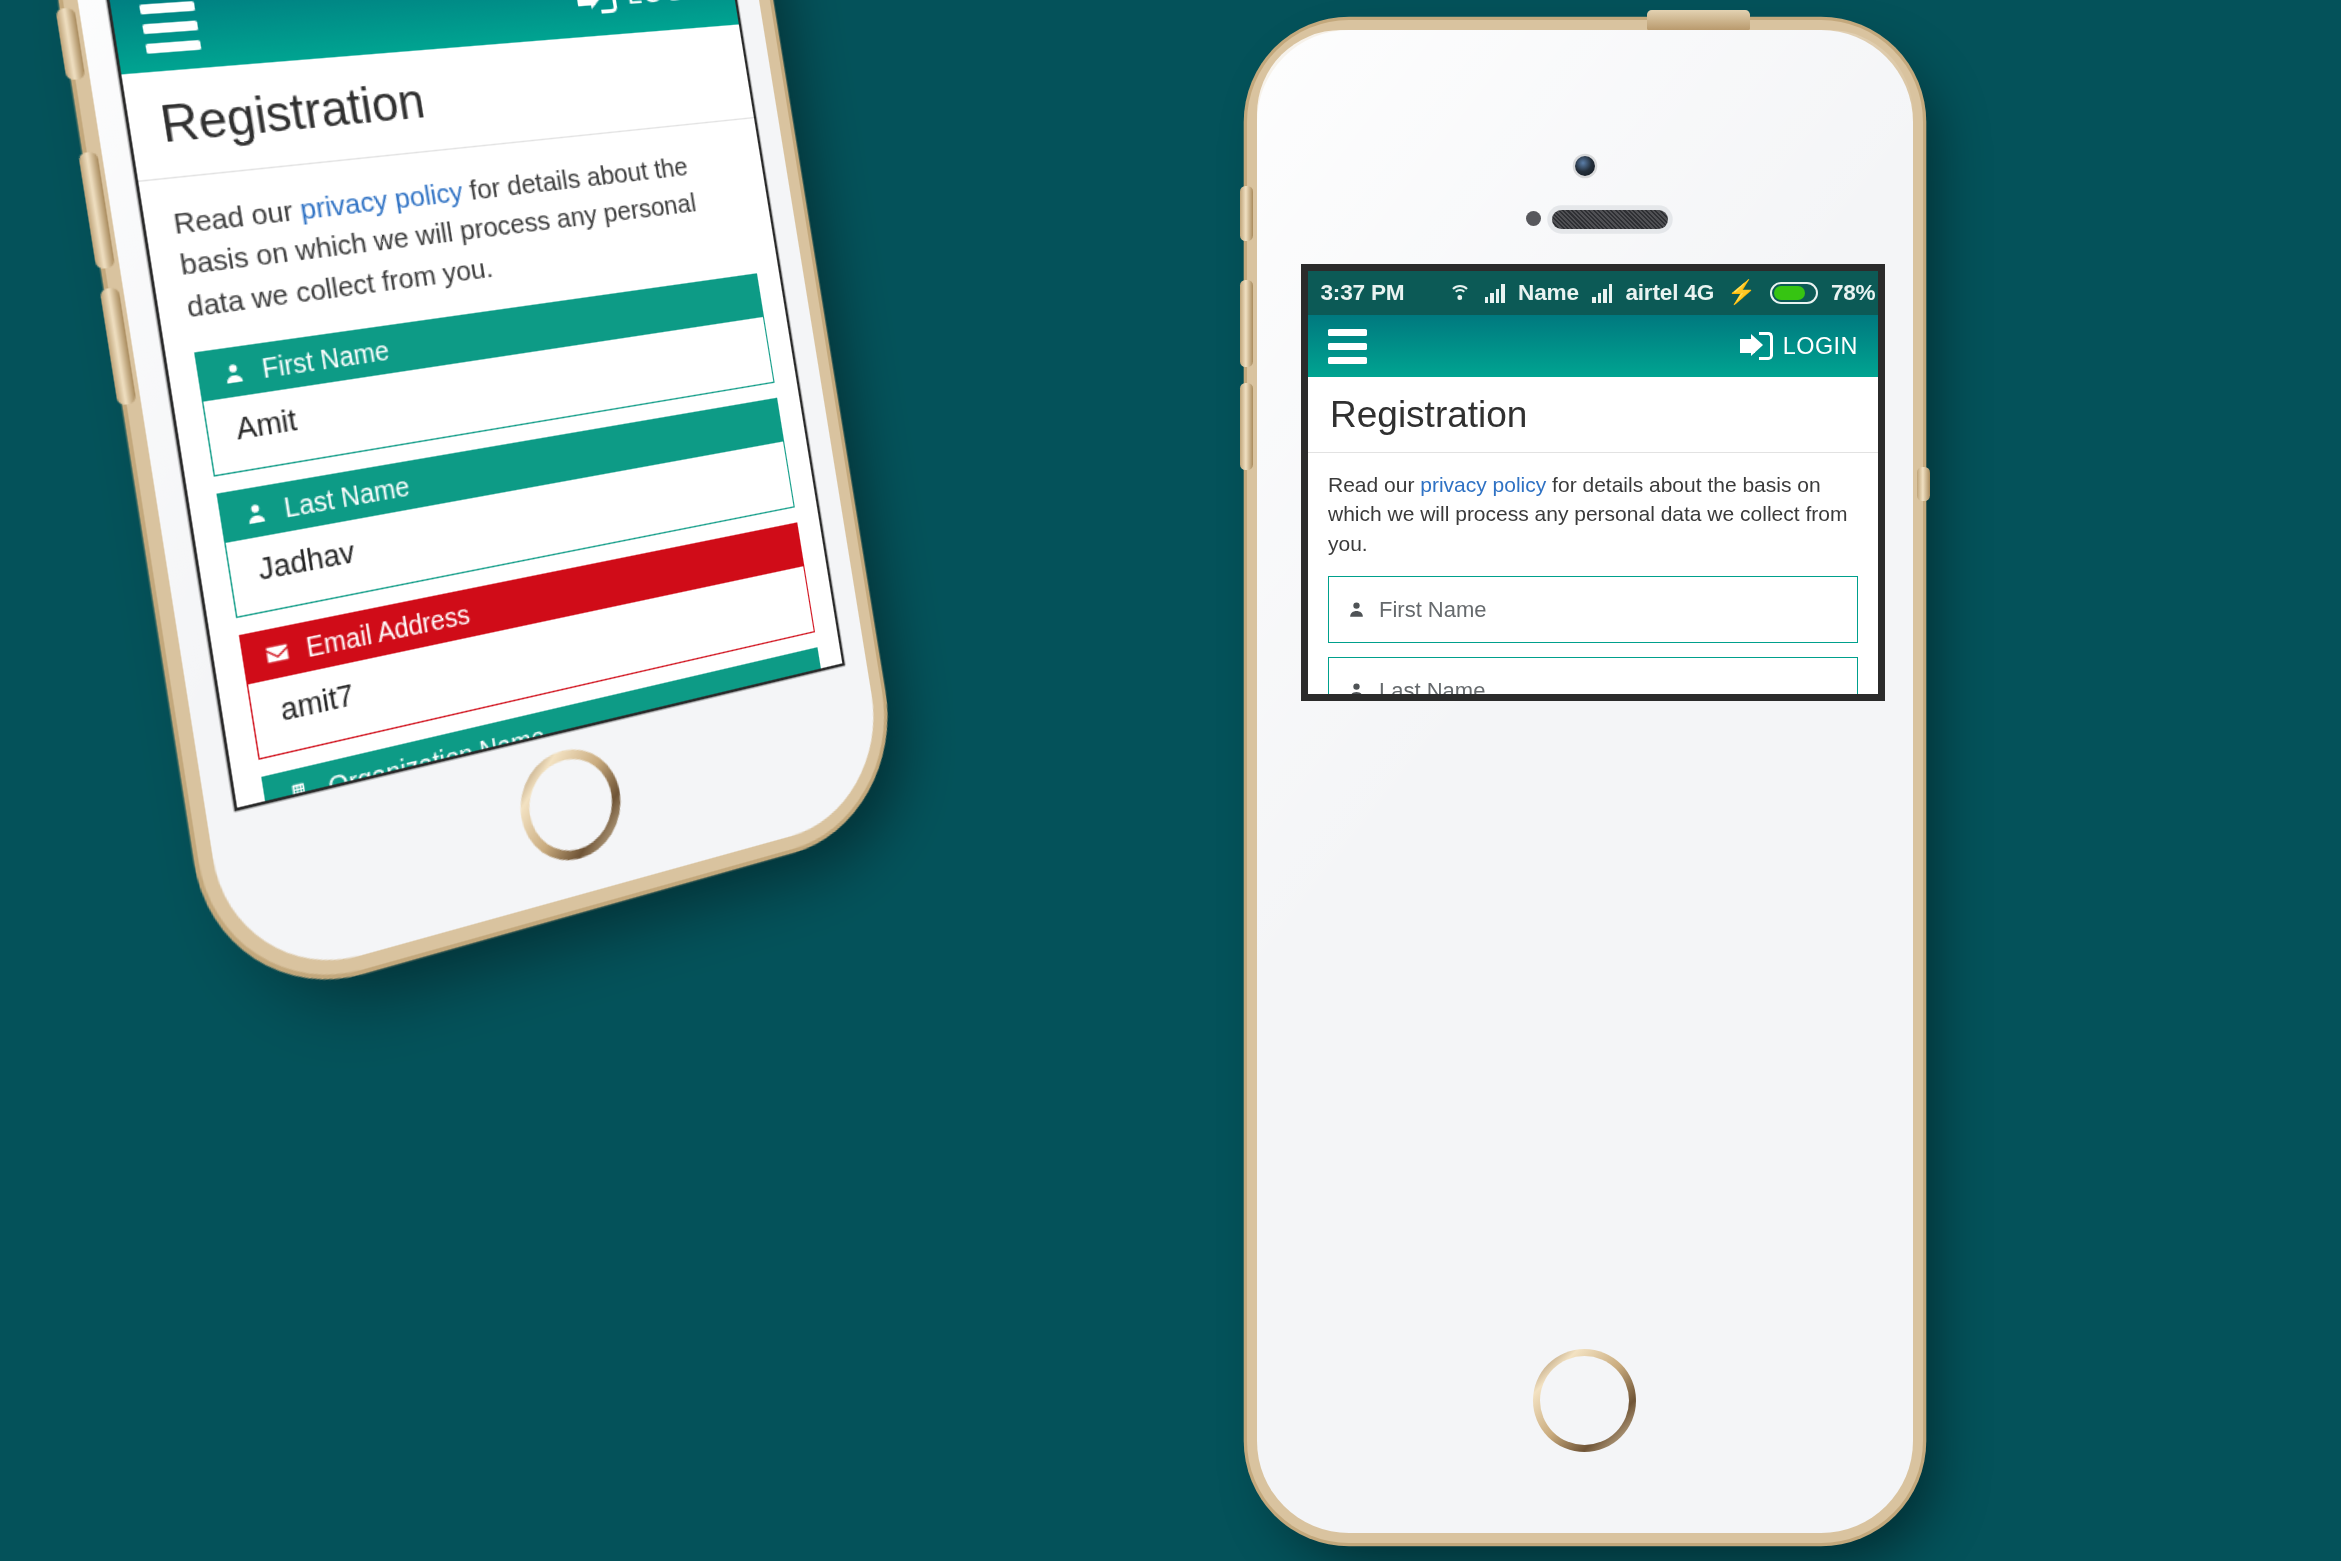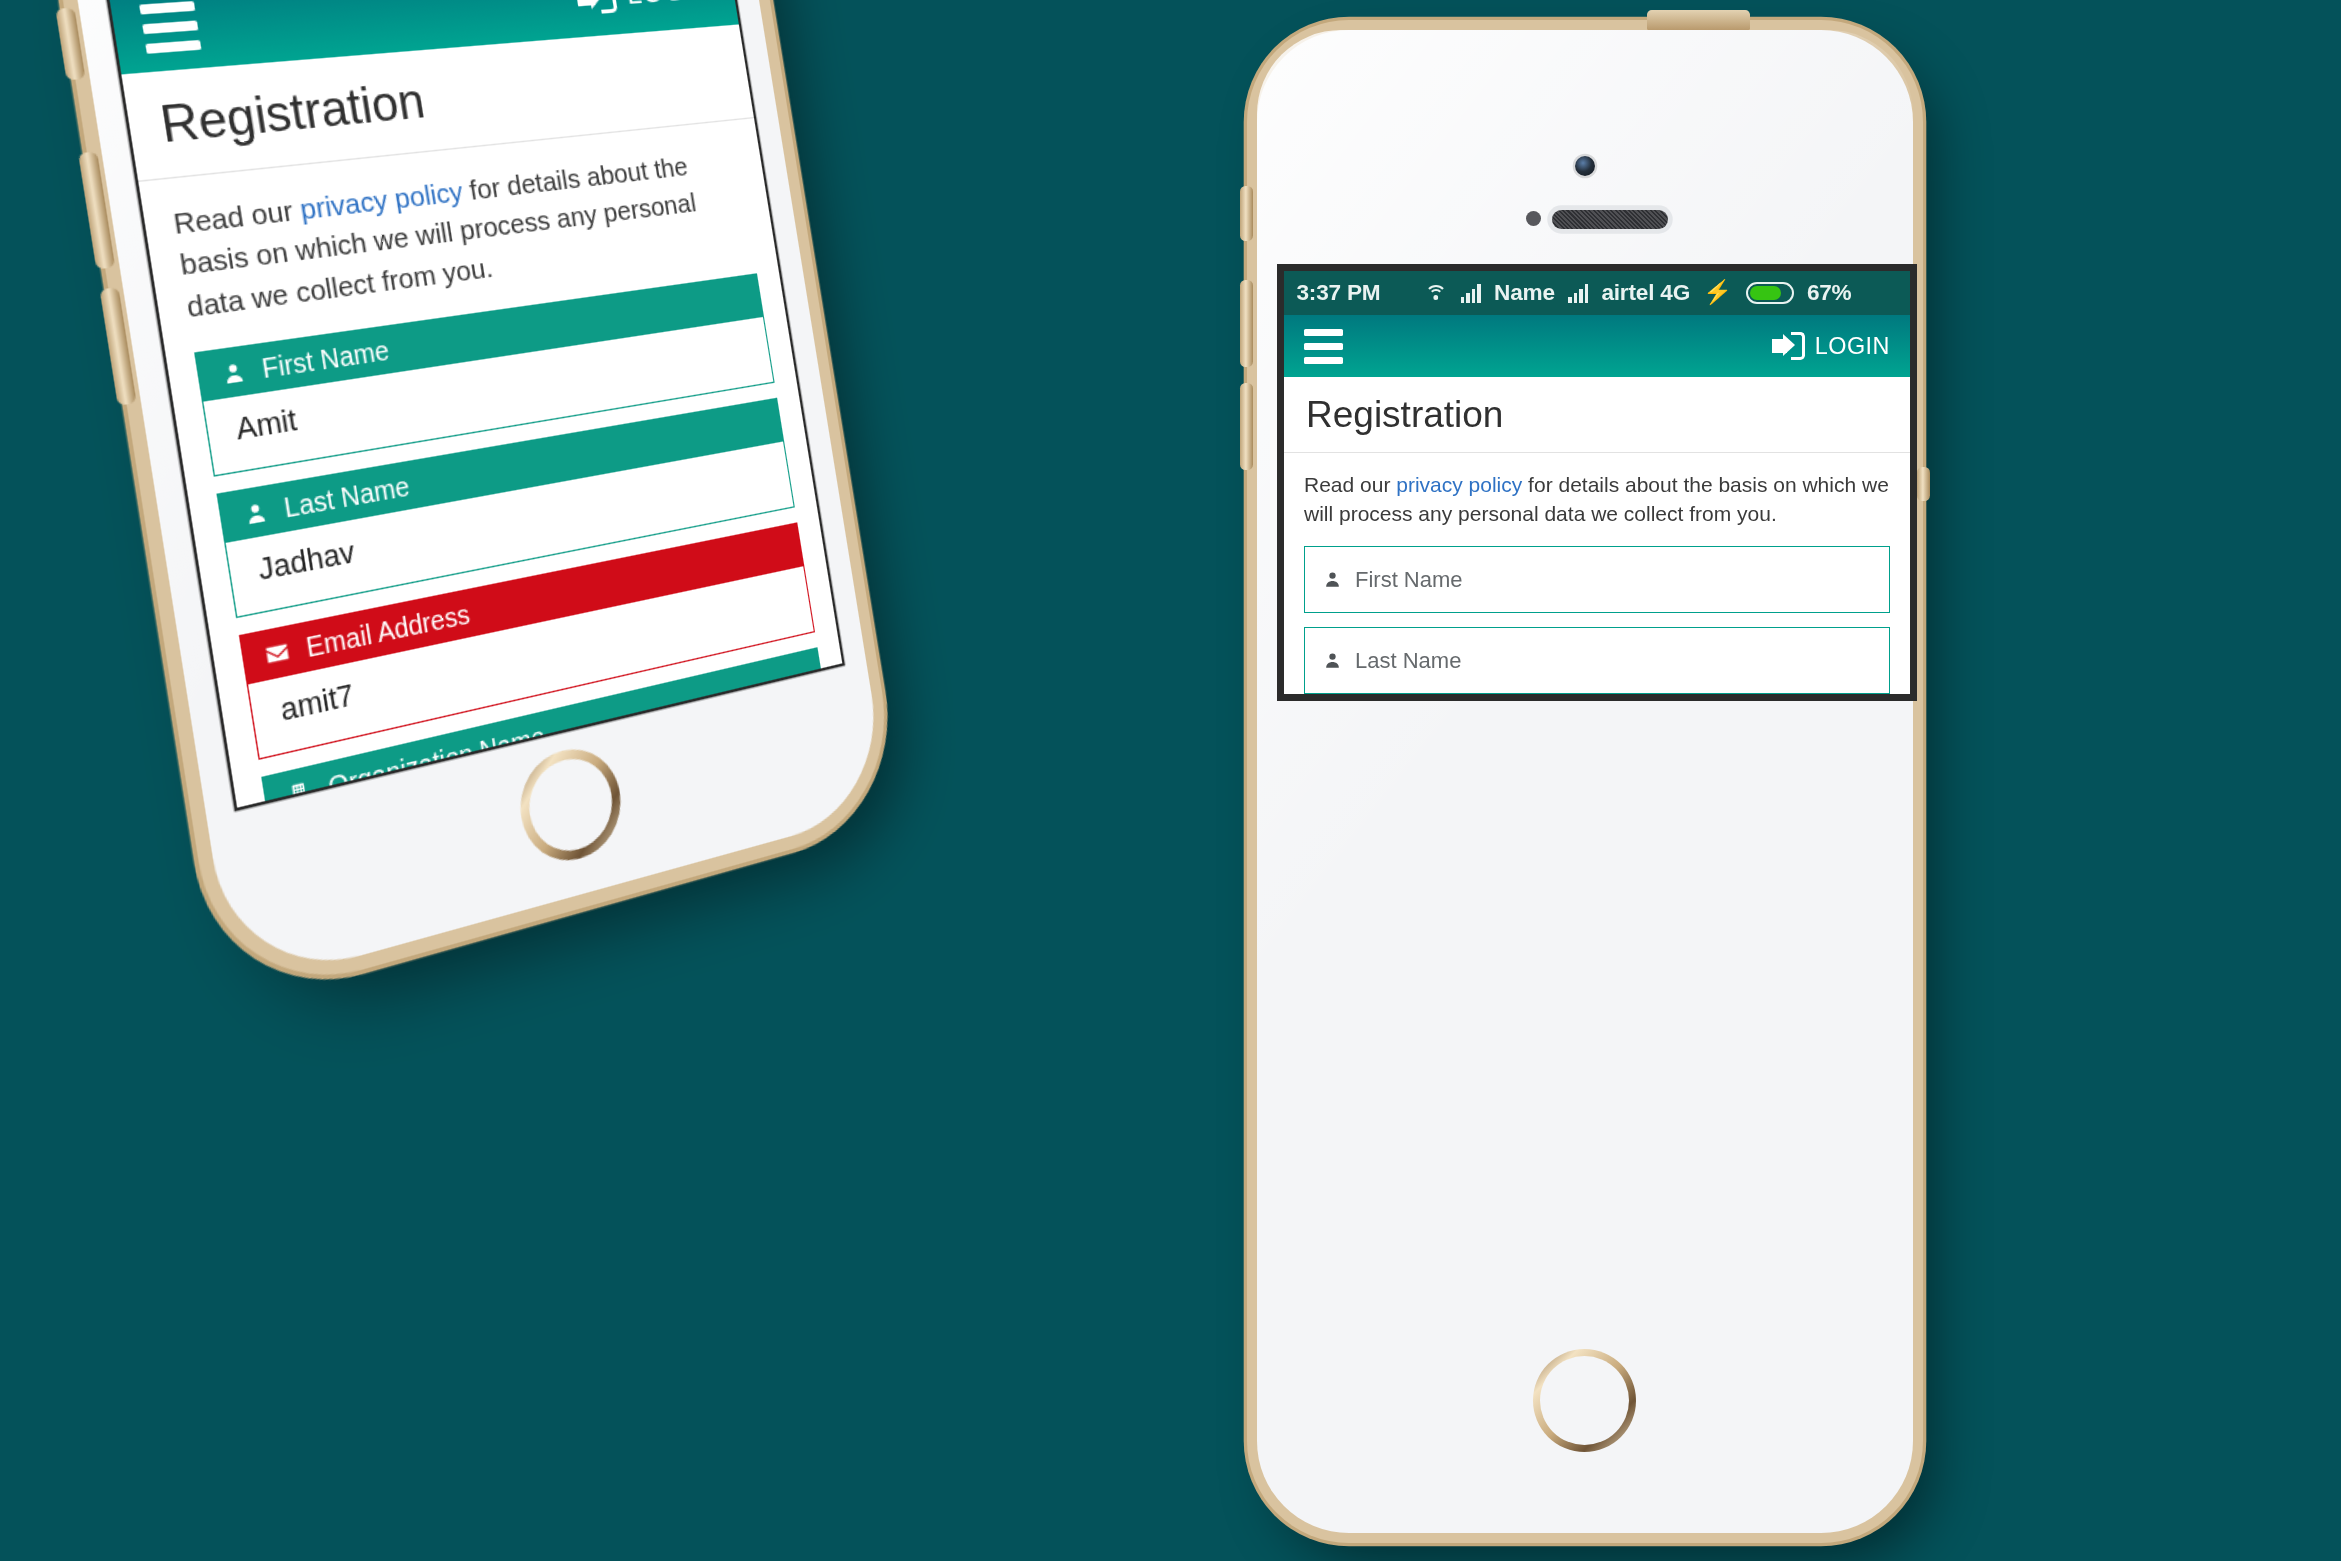--- a/index.html
+++ b/index.html
@@ -170,21 +170,21 @@
     left:22px; top:81px; width:495px; height:578px; border:none;
     box-shadow:0 0 0 2.3px #2a2a2a;
   }
   
 
   
   #phoneRight{
     left:1257px; top:30px; width:656px; height:1503px;
   }
   #phoneRight .screen{
-    left:20px; top:234px; width:640px; height:437px;
+    left:44px; top:234px; width:584px; height:437px;
   }
 </style>
 </head>
 <body>
 
 <div class="stage">
 
   <div class="phone-body" id="phoneLeft">
     <div class="bezel-sheen"></div>
 
@@ -332,21 +332,21 @@
               <span></span>
               <span></span>
               <span></span>
               <span></span>
             </span>
           <span class="sb-text">airtel 4G</span>
           <span class="bolt">⚡</span>
           <span class="batt">
               <i></i>
             </span>
-          <span class="sb-text">67%</span>
+          <span class="sb-text">78%</span>
         </div>
 
         <div class="appbar">
           <div class="hamburger">
             <span></span>
               <span></span>
               <span></span>
           </div>
           <div class="login">
             <span class="signin-icon">

